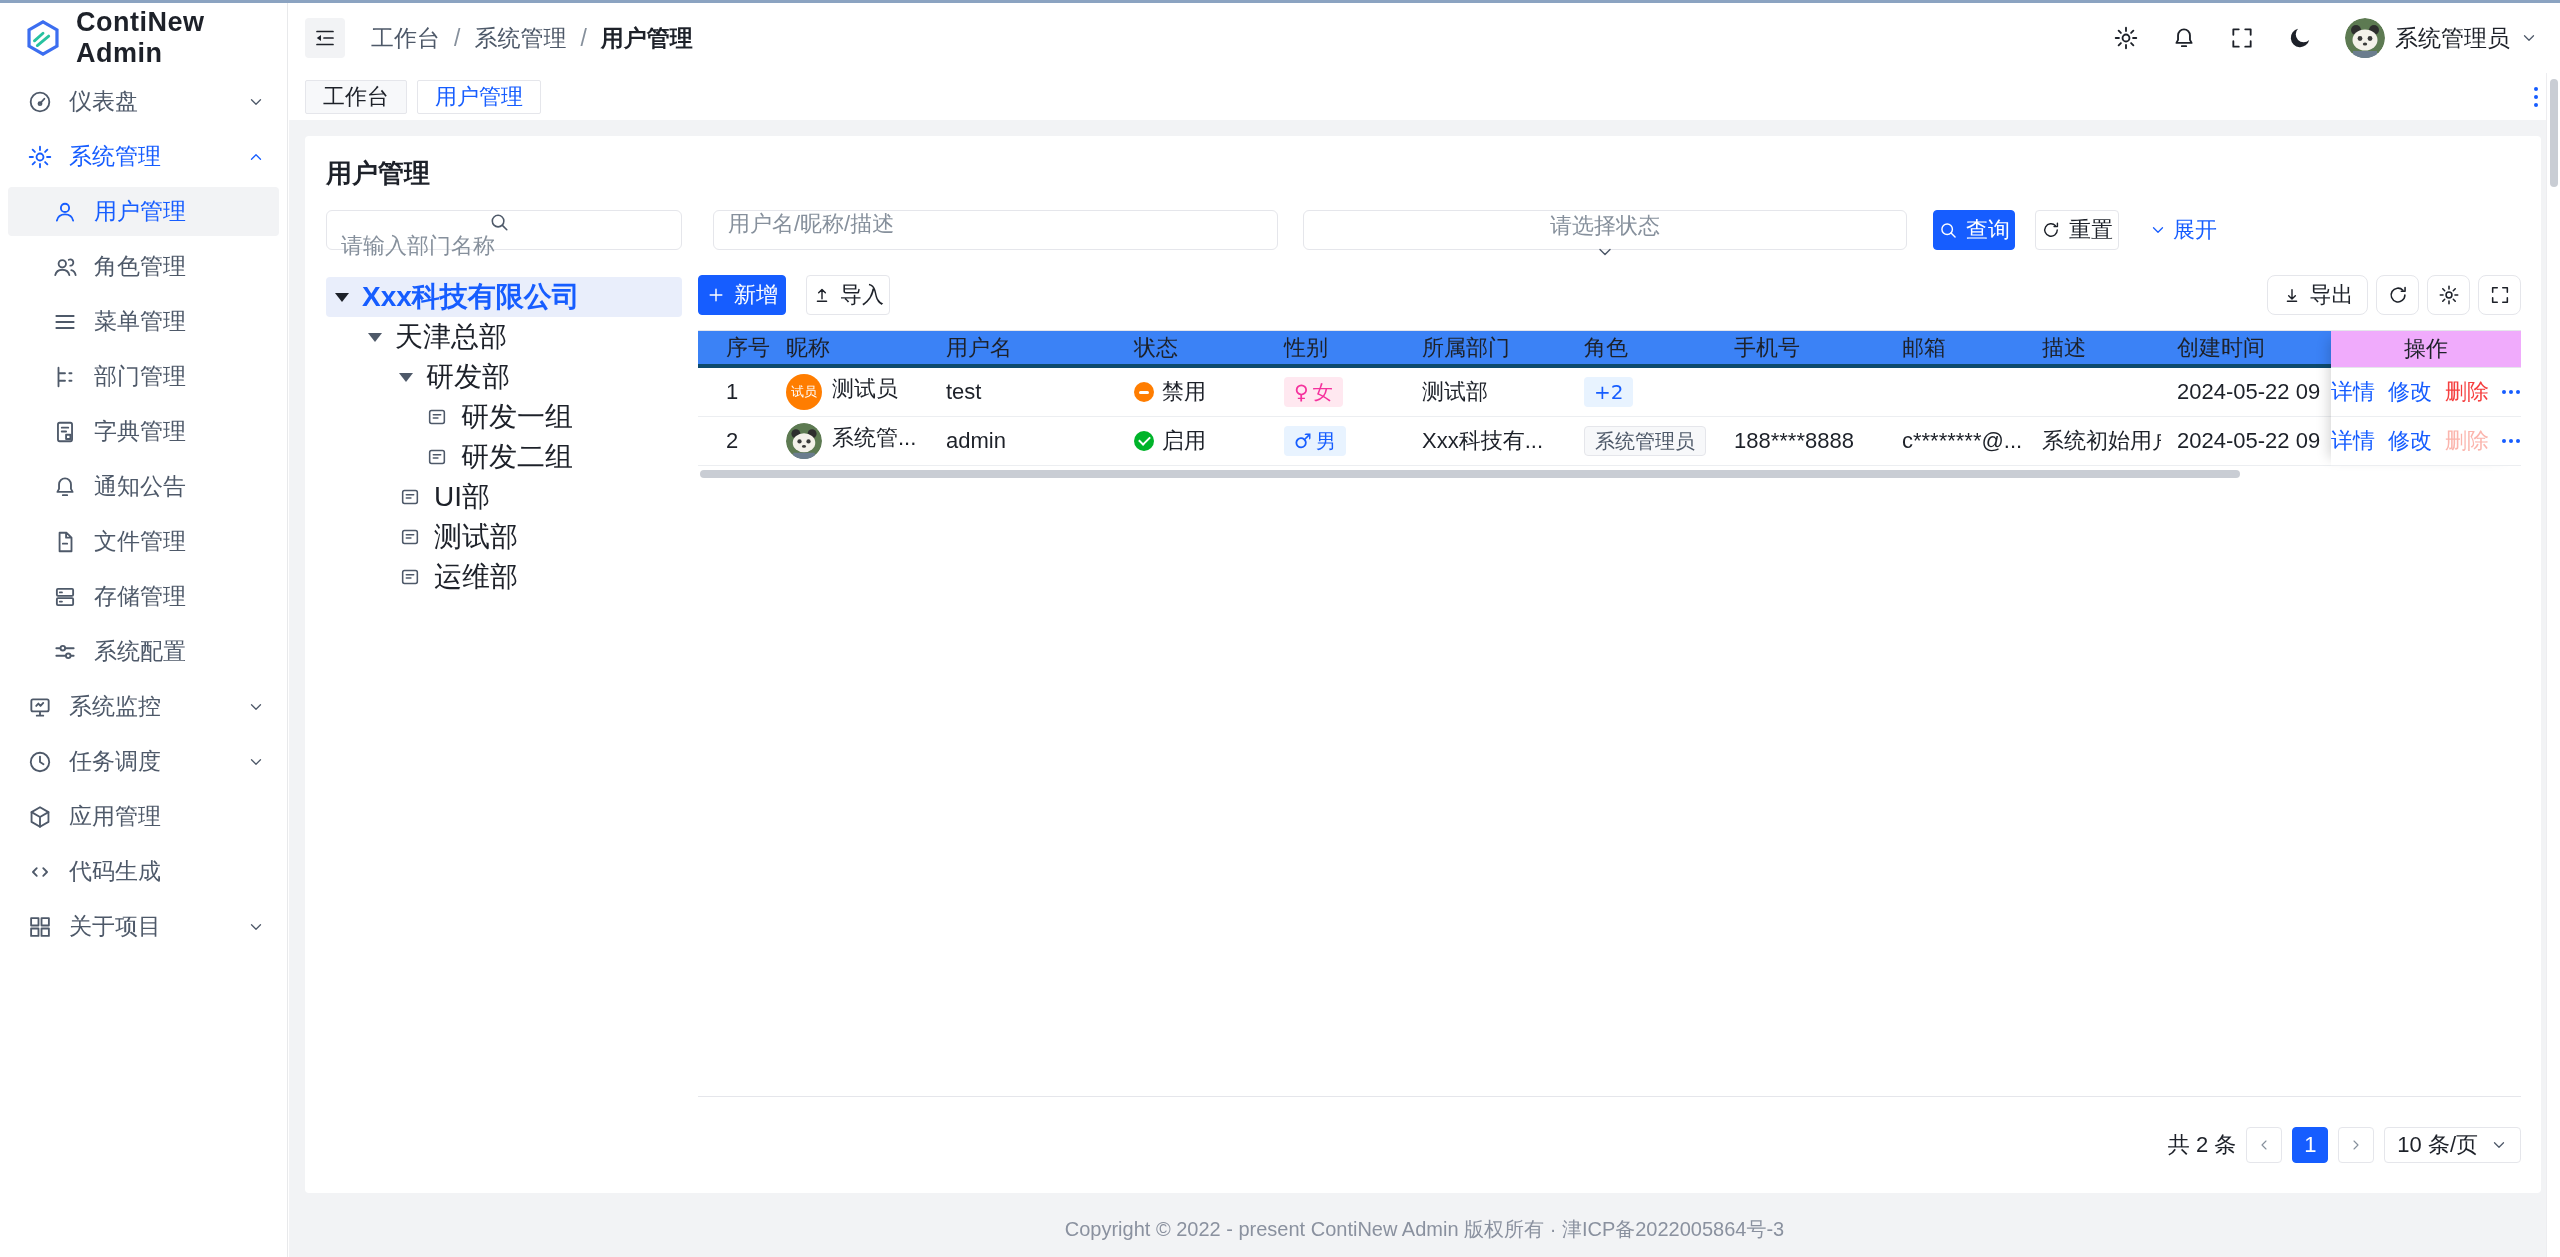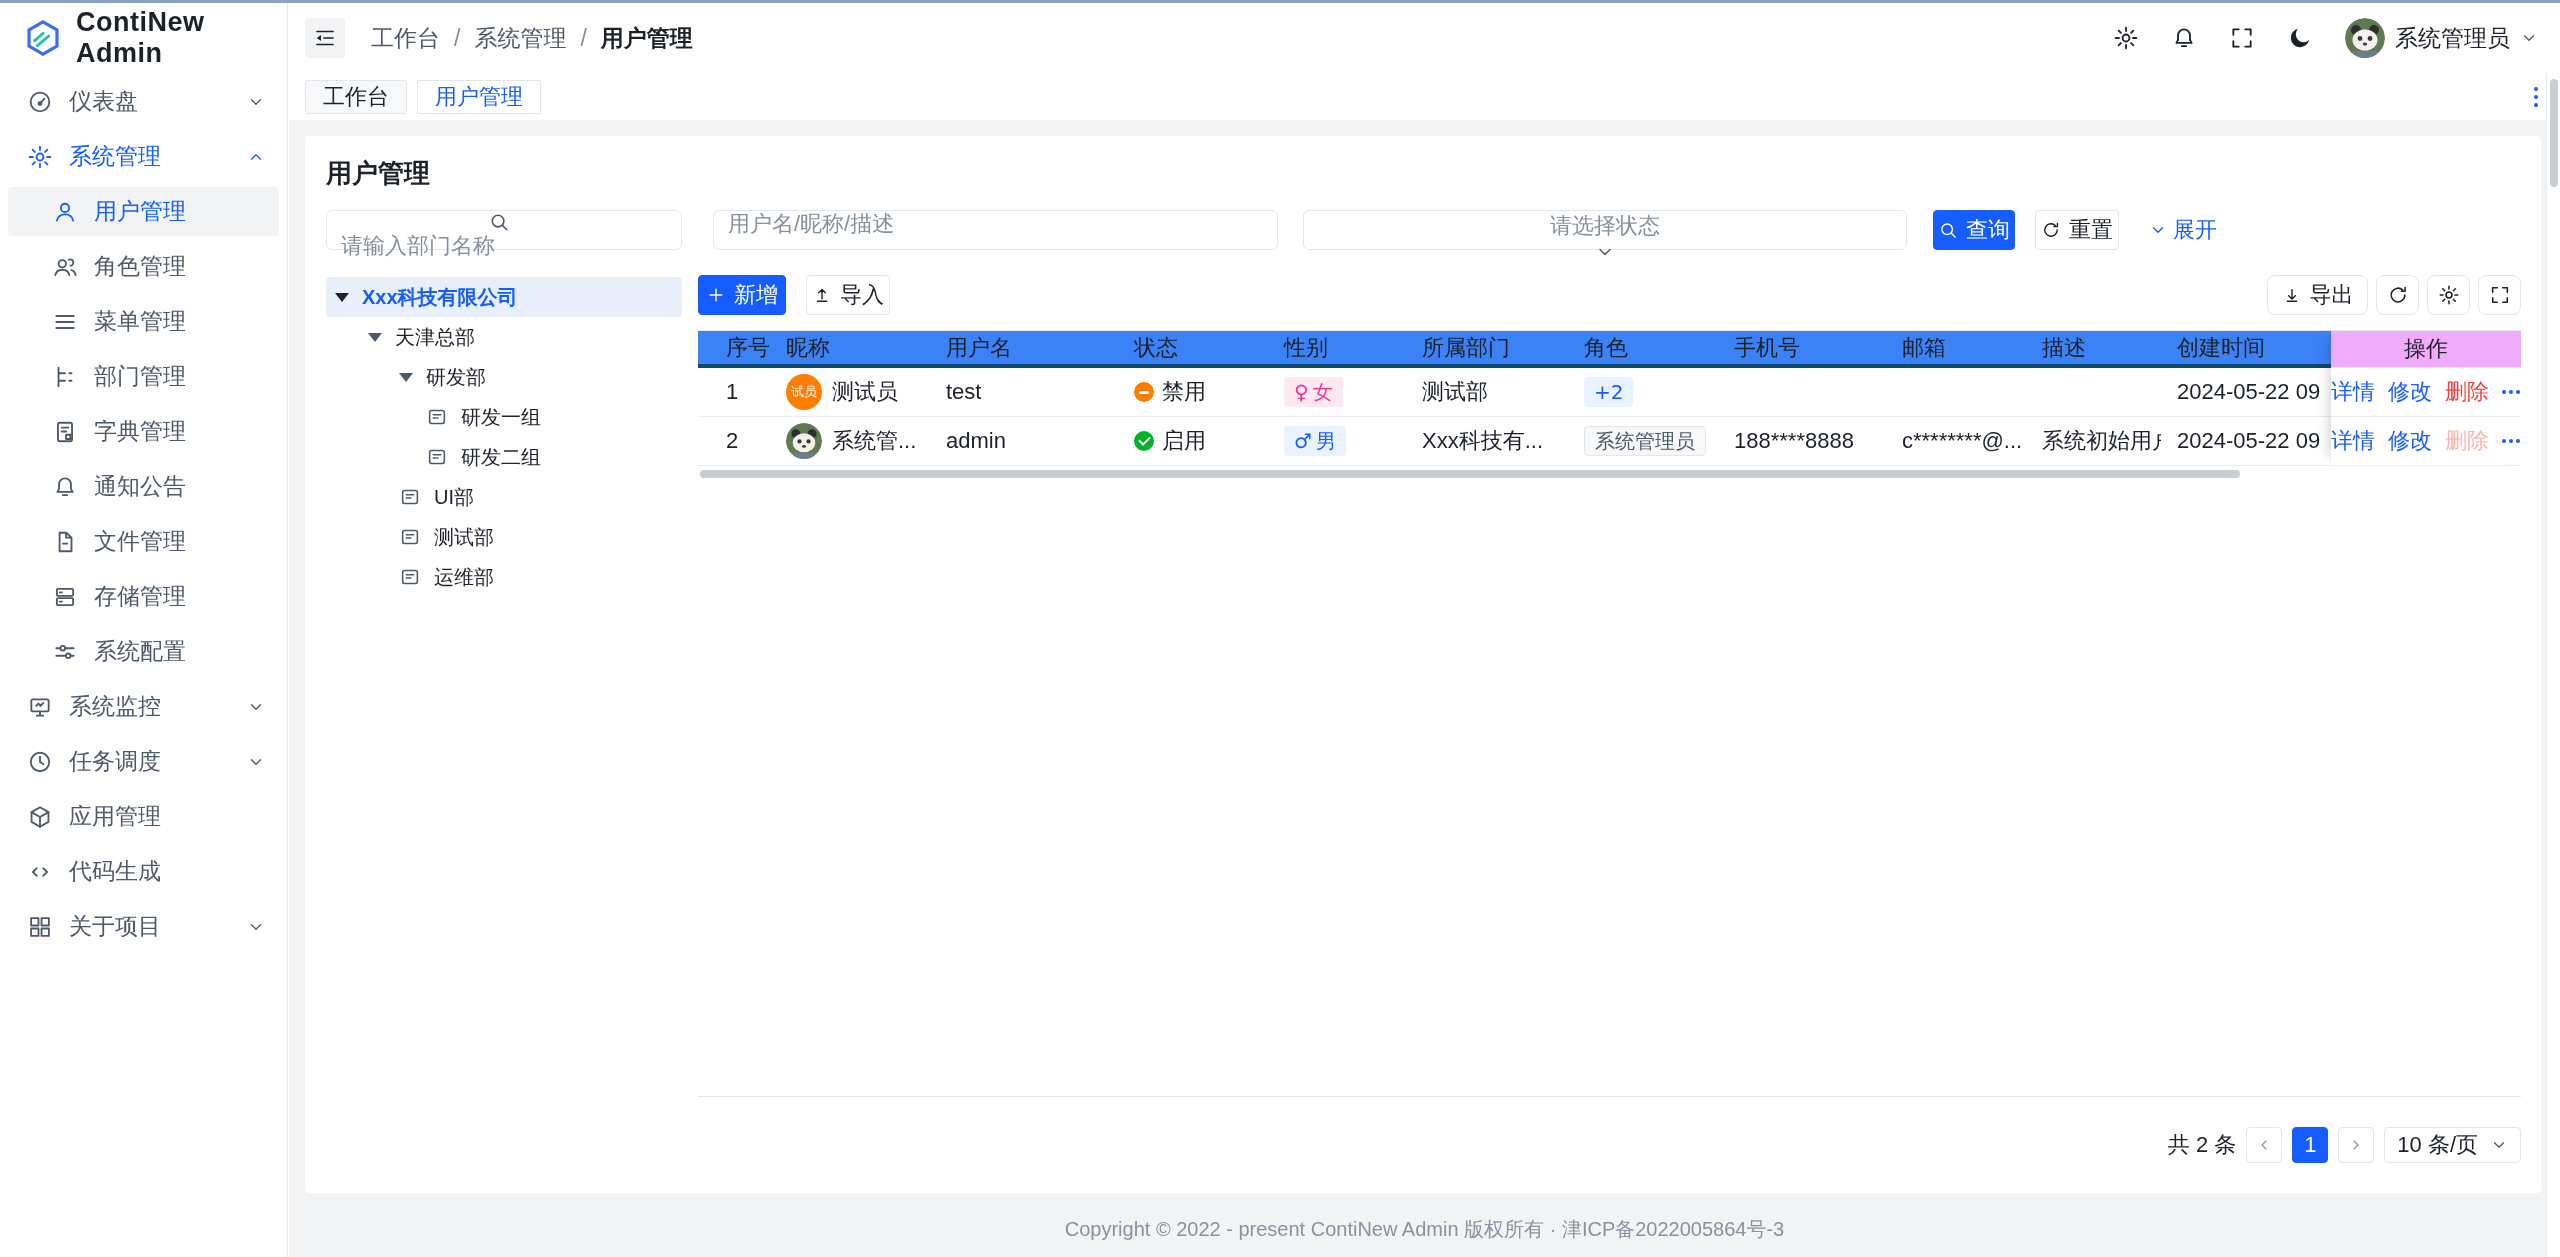--- a/index.html
+++ b/index.html
@@ -62,42 +62,42 @@
   .sel { justify-content:space-between; color:#86909c; cursor:pointer; }
   .sel .chev { width:20px; height:20px; color:#4e5969; margin:0; }
   .btn { height:40px; border-radius:4px; display:flex; align-items:center; justify-content:center; gap:8px; font-size:22px; cursor:pointer; border:1px solid #e5e6eb; background:#fff; color:#1d2129; }
   .btn .ic { width:20px; height:20px; }
   .btn.primary { background:#165dff; border-color:#165dff; color:#fff; }
   .linklike { display:flex; align-items:center; gap:6px; color:#165dff; font-size:22px; cursor:pointer; }
   .linklike .ic { width:18px; height:18px; }
 
   
   .tree { position:absolute; left:21px; top:141px; width:356px; }
-  .tnode { height:40px; display:flex; align-items:center; font-size:20px; color:#1d2129; cursor:pointer; border-radius:4px; }
+  .tnode { height:40px; display:flex; align-items:center; font-size:28px; color:#1d2129; cursor:pointer; border-radius:4px; }
   .tnode.selected { background:#e9eefb; color:#165dff; font-weight:bold; }
   .caret { width:0; height:0; border-left:7px solid transparent; border-right:7px solid transparent; border-top:9px solid #4e5969; margin-right:13px; flex:0 0 auto; }
   .tnode.selected .caret { border-top-color:#1d2129; }
   .leaf-ic { width:22px; height:22px; color:#4e5969; margin-right:13px; flex:0 0 22px; }
   .pl0{padding-left:9px;} .pl1{padding-left:42px;} .pl2{padding-left:73px;} .pl3{padding-left:100px;}
 
   
   .table-area { position:absolute; left:393px; top:139px; right:20px; }
   .toolbar { display:flex; align-items:center; height:40px; }
   .toolbar .right { margin-left:auto; display:flex; align-items:center; gap:8px; }
   .sqbtn { width:43px; height:40px; border:1px solid #e5e6eb; border-radius:8px; background:#fff; display:flex; align-items:center; justify-content:center; color:#1d2129; cursor:pointer; }
   .sqbtn .ic { width:22px; height:22px; }
 
   .table-wrap { position:absolute; left:0; right:0; top:55px; height:767px; border-top:1px solid #e5e6eb; border-bottom:1px solid #e5e6eb; overflow:hidden; }
   .trow { display:flex; align-items:center; }
   .thead { height:37px; background:#3b82f6; border-bottom:4px solid #0c4a6e; font-size:22px; color:#1d2129; }
   .tr { height:49px; border-bottom:1px solid #eceef1; font-size:22px; background:#fff; }
   .c { padding-left:16px; display:flex; align-items:center; overflow:hidden; white-space:nowrap; flex:0 0 auto; }
   .c0{width:72px; padding-left:28px;} .c1{width:160px;} .c2{width:188px;} .c3{width:150px;} .c4{width:138px;}
   .c5{width:162px;} .c6{width:150px;} .c7{width:168px;} .c8{width:140px;} .c9{width:135px;} .c10{width:240px;}
-  .nick { display:flex; align-items:center; gap:10px; }
+  .nick { display:flex; gap:10px; }
   .statdot { width:20px; height:20px; border-radius:50%; position:relative; margin-right:8px; flex:0 0 20px; }
   .statdot.off { background:#ff7d00; } .statdot.off::after { content:""; position:absolute; left:5px; top:9px; width:10px; height:3px; background:#fff; border-radius:2px; }
   .statdot.on { background:#00b42a; } .statdot.on::after { content:""; position:absolute; left:5px; top:5px; width:9px; height:5px; border-left:2.5px solid #fff; border-bottom:2.5px solid #fff; transform:rotate(-45deg); }
   .pill { height:30px; padding:0 10px; border-radius:4px; display:flex; align-items:center; gap:4px; font-size:20px; font-family:"DejaVu Sans","Liberation Sans",sans-serif; }
   .pill.female { background:#ffe8f0; color:#f5319d; }
   .pill.male { background:#e8f3ff; color:#165dff; }
   .pill.count { background:#e8f3ff; color:#165dff; }
   .pill.roletag { background:#f7f8fa; border:1px solid #e5e6eb; color:#4e5969; }
   .hscroll { position:absolute; left:2px; top:139px; width:1540px; height:8px; border-radius:4px; background:#c9cdd4; }
 

